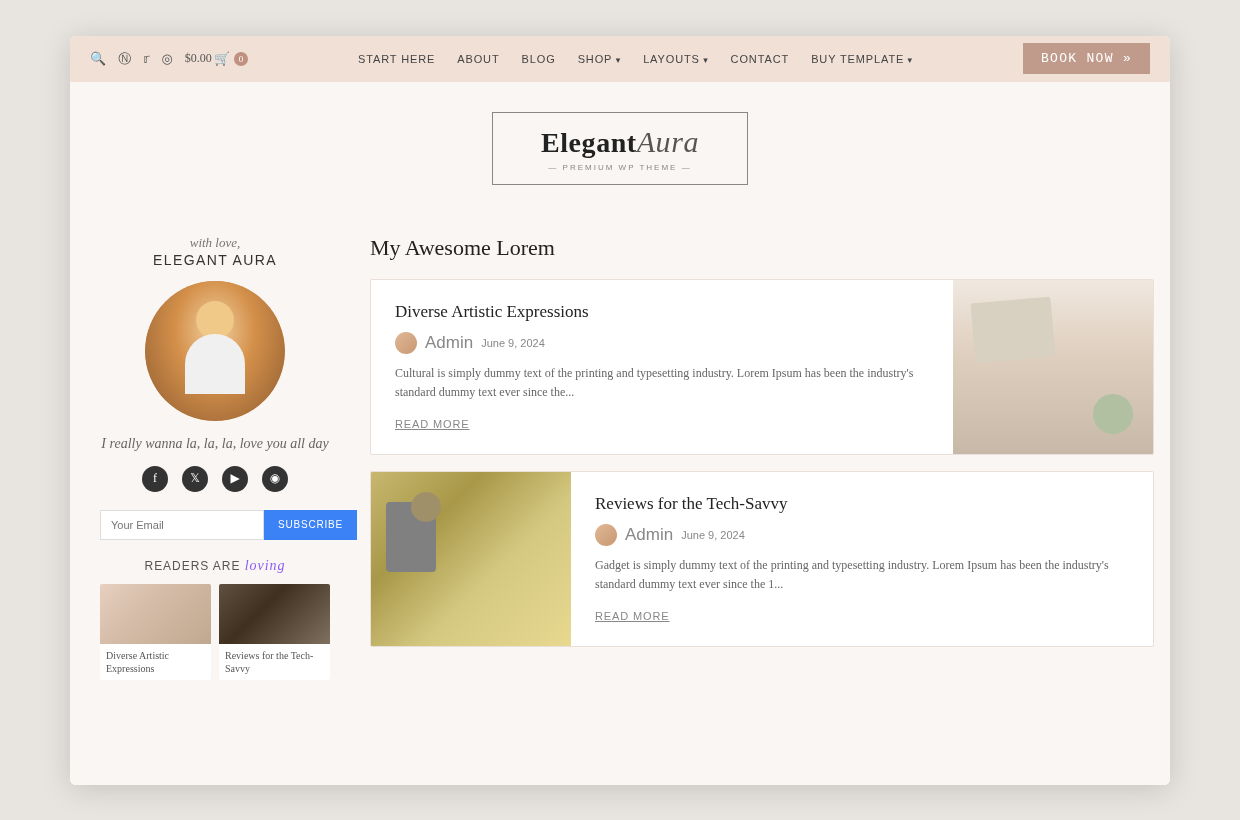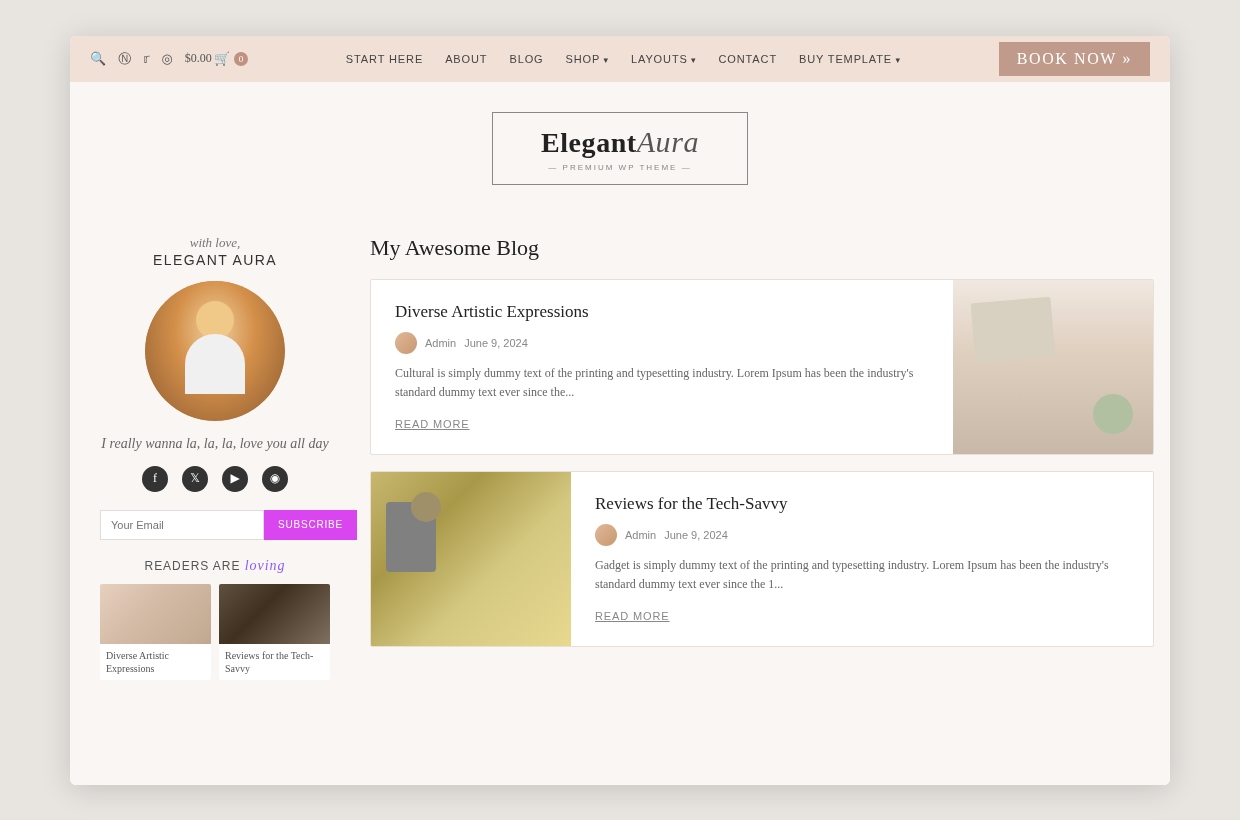--- a/index.html
+++ b/index.html
@@ -74,24 +74,24 @@
     .nav-link-with-arrow::after {
       content: ' ▾';
       font-size: 9px;
     }
     .nav-right {}
     .book-now-btn {
       background: #c09a8a;
       color: white;
       border: none;
       padding: 8px 18px;
-      font-size: 16px;
+      font-size: 13px;
       letter-spacing: 0.1em;
       cursor: pointer;
-      font-family: Liberation Serif, serif;
+      font-family: Liberation Mono, monospace;
     }
 
     
     .logo-area {
       background: #faf6f3;
       display: flex;
       justify-content: center;
       align-items: center;
       padding: 30px 20px 20px;
     }
@@ -253,21 +253,21 @@
     .email-input {
       flex: 1;
       border: 1px solid #ddd;
       padding: 8px 10px;
       font-size: 11px;
       color: #999;
       outline: none;
       background: white;
     }
     .subscribe-btn {
-      background: #d946ef;
+      background: #3b82f6;
       color: white;
       border: none;
       padding: 8px 14px;
       font-size: 10px;
       letter-spacing: 0.08em;
       cursor: pointer;
       font-family: Arial, sans-serif;
     }
 
     .readers-title {
@@ -350,21 +350,21 @@
       margin-bottom: 10px;
     }
     .post-avatar {
       width: 22px;
       height: 22px;
       border-radius: 50%;
       background: linear-gradient(135deg, #e0b898 0%, #c89870 100%);
       flex-shrink: 0;
     }
     .post-author {
-      font-size: 11px;
+      font-size: 17px;
       color: #888;
       font-family: Arial, sans-serif;
     }
     .post-date {
       font-size: 11px;
       color: #888;
       font-family: Arial, sans-serif;
     }
     .post-excerpt {
       font-size: 12px;
@@ -517,21 +517,21 @@
           <div class="reader-label">Diverse Artistic Expressions</div>
         </div>
         <div class="reader-card">
           <div class="reader-img-placeholder2" style="background: linear-gradient(135deg, #605040 0%, #403020 40%, #807060 100%);"></div>
           <div class="reader-label">Reviews for the Tech-Savvy</div>
         </div>
       </div>
     </aside>
 
     <section class="blog-section">
-      <h2 class="blog-title">My Awesome Blog</h2>
+      <h2 class="blog-title">My Awesome Lorem</h2>
 
       <article class="blog-post">
         <div class="post-content">
           <h3 class="post-title">Diverse Artistic Expressions</h3>
           <div class="post-meta">
             <div class="post-avatar"></div>
             <span class="post-author">Admin</span>
             <span class="post-date">June 9, 2024</span>
           </div>
           <p class="post-excerpt">Cultural  is simply dummy text of the printing and typesetting industry. Lorem Ipsum has been the industry's standard dummy text ever since the...</p>

